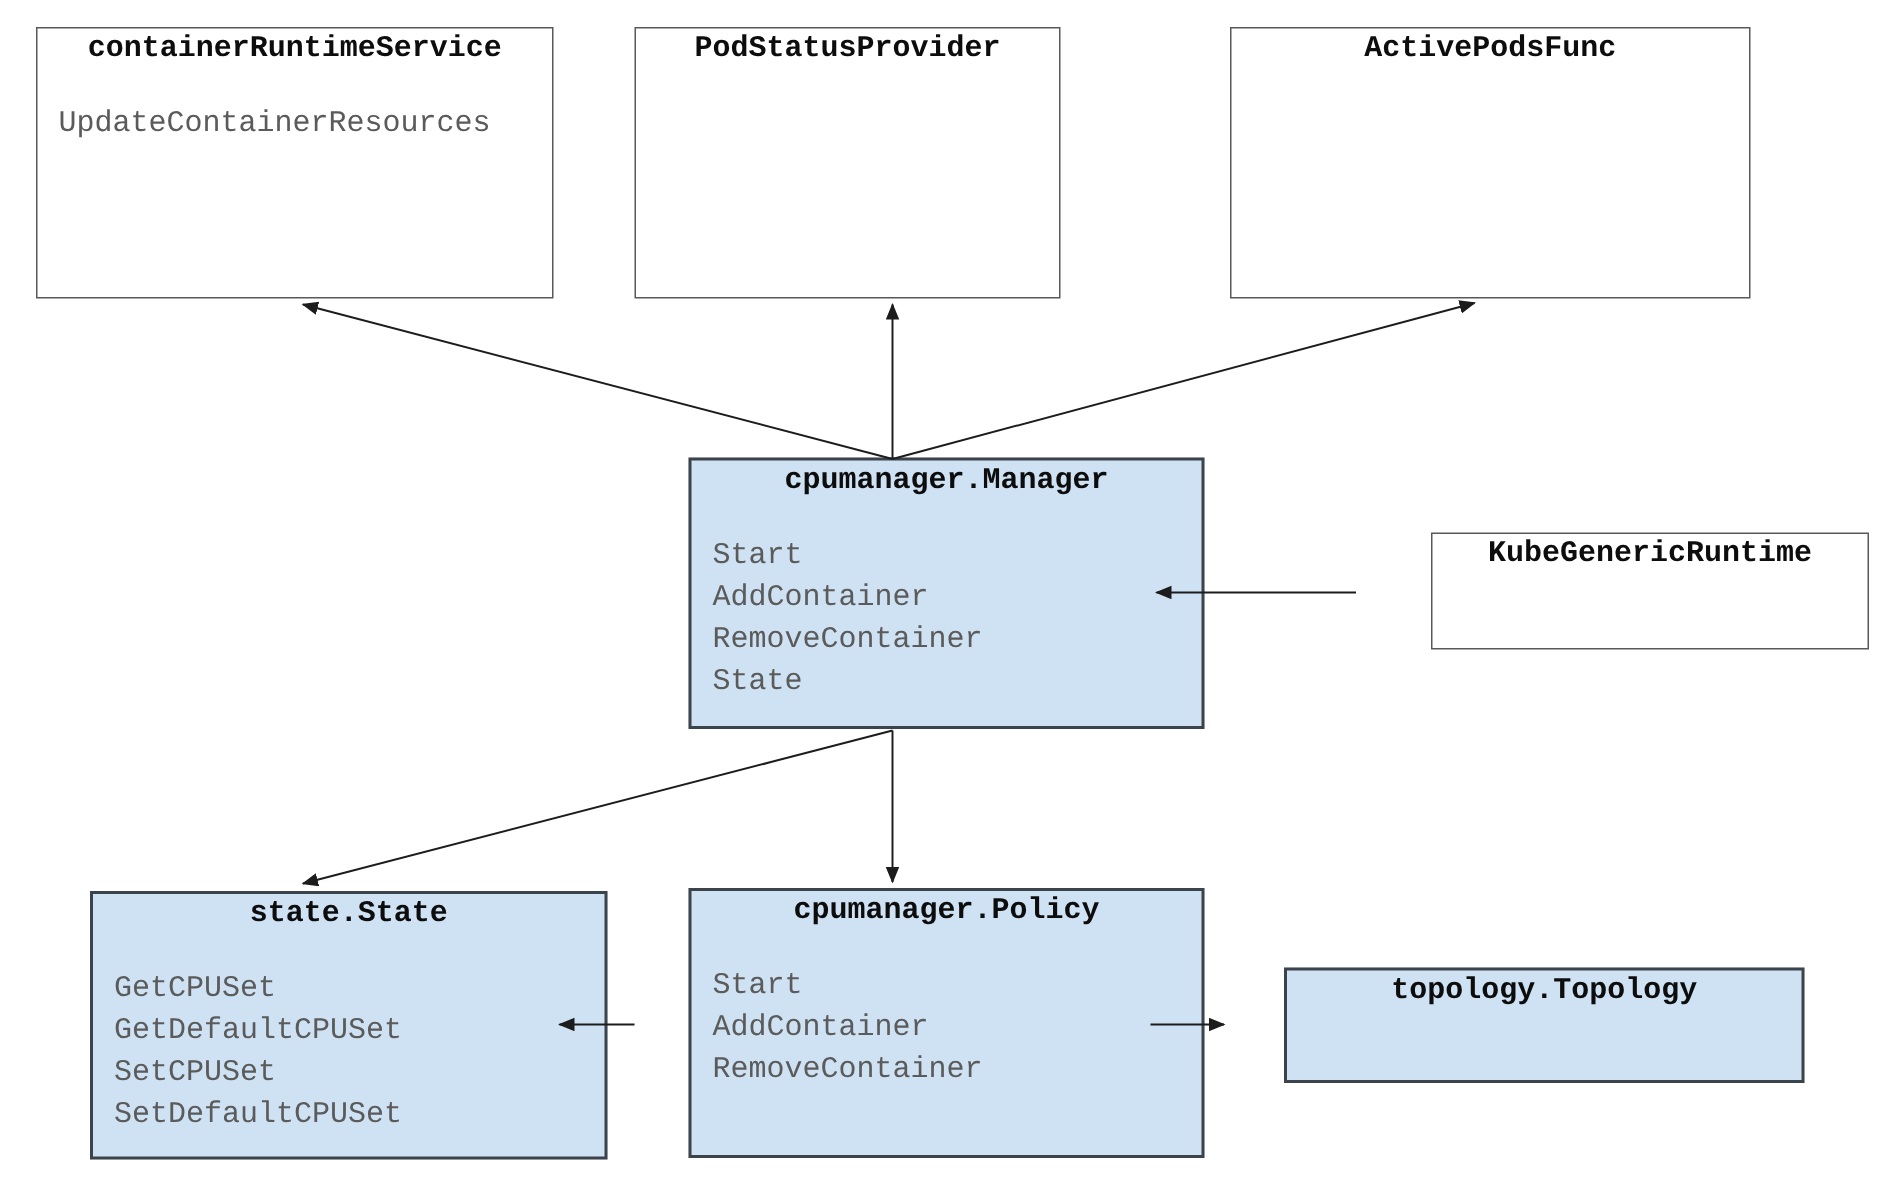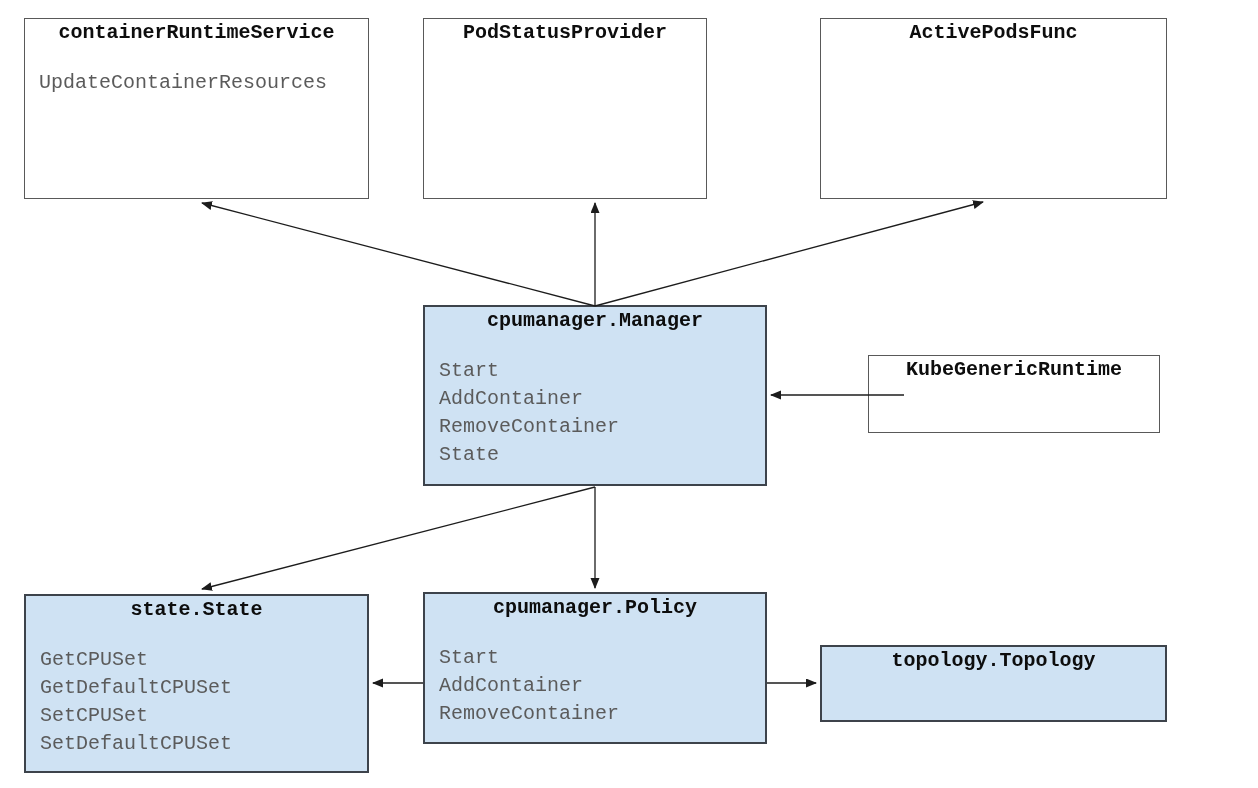--- a/index.html
+++ b/index.html
@@ -12,21 +12,21 @@
   }
   html,body{margin:0;padding:0;background:#ffffff;}
   .canvas{
     position:relative;width:1258px;height:788px;background:#ffffff;
     font-family:"Liberation Mono","DejaVu Sans Mono",monospace;overflow:hidden;
   }
   .node{
     position:absolute;box-sizing:border-box;background:#ffffff;
     border:1px solid var(--white-border);
   }
-  .node.blue{background:var(--fill);border:2px solid var(--blue-border);}
+  .node.blue{background:var(--fill);border:2px solid var(--blue-border);margin-left:36px;}
   .node .title{
     text-align:center;font-weight:bold;font-size:20px;line-height:28px;
     color:var(--title);white-space:pre;
   }
   .methods{margin-top:22px;padding-left:14px;}
   .method{font-size:20px;line-height:28px;color:var(--method);white-space:pre;}
   svg.arrows{position:absolute;left:0;top:0;pointer-events:none;}
   svg.arrows line{stroke:var(--arrow);stroke-width:1.3;}
 </style>
 </head>
@@ -52,35 +52,35 @@
   <div class="node blue" style="left:423px;top:305px;width:344px;height:181px;">
     <div class="title">cpumanager.Manager</div>
     <div class="methods">
       <div class="method">Start</div>
       <div class="method">AddContainer</div>
       <div class="method">RemoveContainer</div>
       <div class="method">State</div>
     </div>
   </div>
 
-  <div class="node white" style="left:868px;top:355px;width:292px;height:78px;">
+  <div class="node white" style="left:954px;top:355px;width:292px;height:78px;">
     <div class="title">KubeGenericRuntime</div>
   </div>
 
   <div class="node blue" style="left:24px;top:594px;width:345px;height:179px;">
     <div class="title">state.State</div>
     <div class="methods">
       <div class="method">GetCPUSet</div>
       <div class="method">GetDefaultCPUSet</div>
       <div class="method">SetCPUSet</div>
       <div class="method">SetDefaultCPUSet</div>
     </div>
   </div>
 
-  <div class="node blue" style="left:423px;top:592px;width:344px;height:152px;">
+  <div class="node blue" style="left:423px;top:592px;width:344px;height:180px;">
     <div class="title">cpumanager.Policy</div>
     <div class="methods">
       <div class="method">Start</div>
       <div class="method">AddContainer</div>
       <div class="method">RemoveContainer</div>
     </div>
   </div>
 
   <div class="node blue" style="left:820px;top:645px;width:347px;height:77px;">
     <div class="title">topology.Topology</div>

